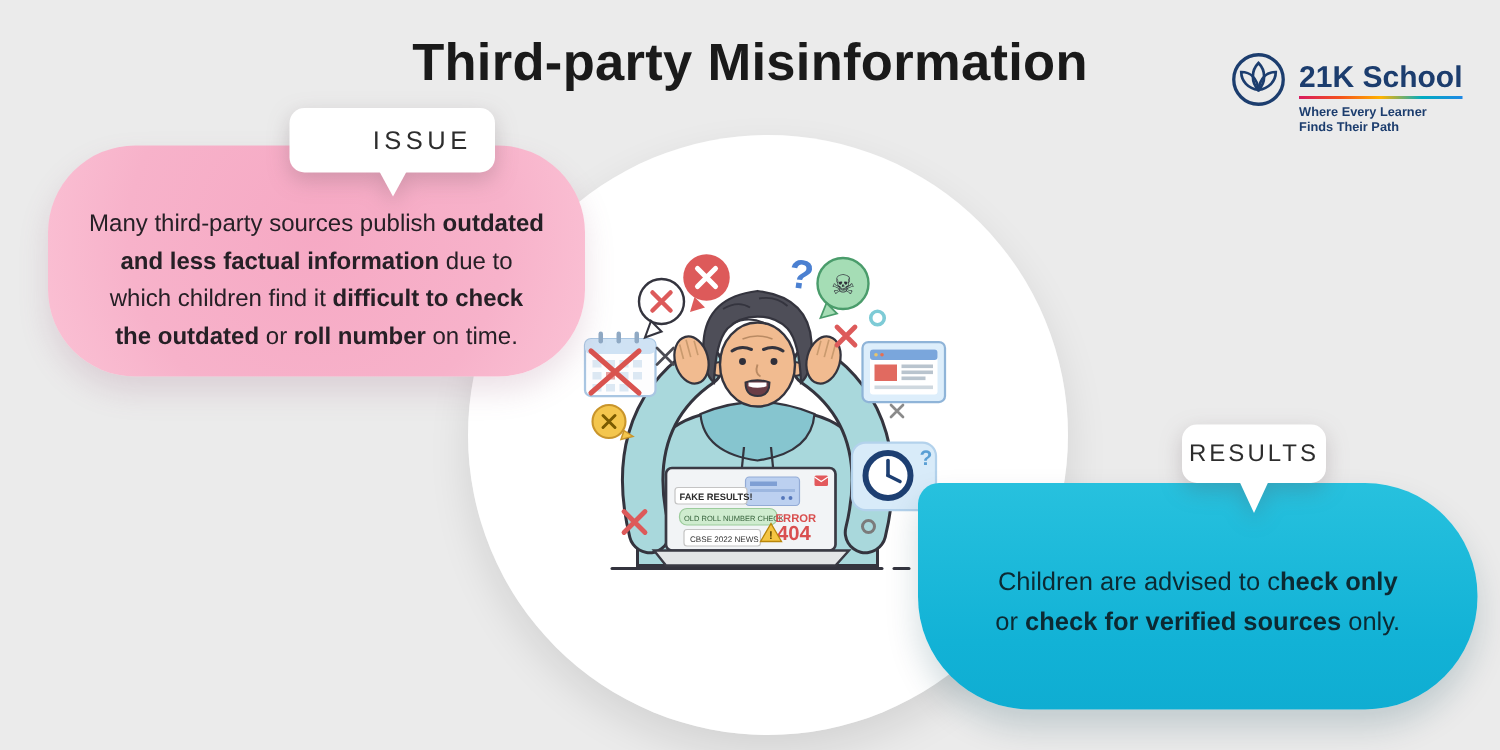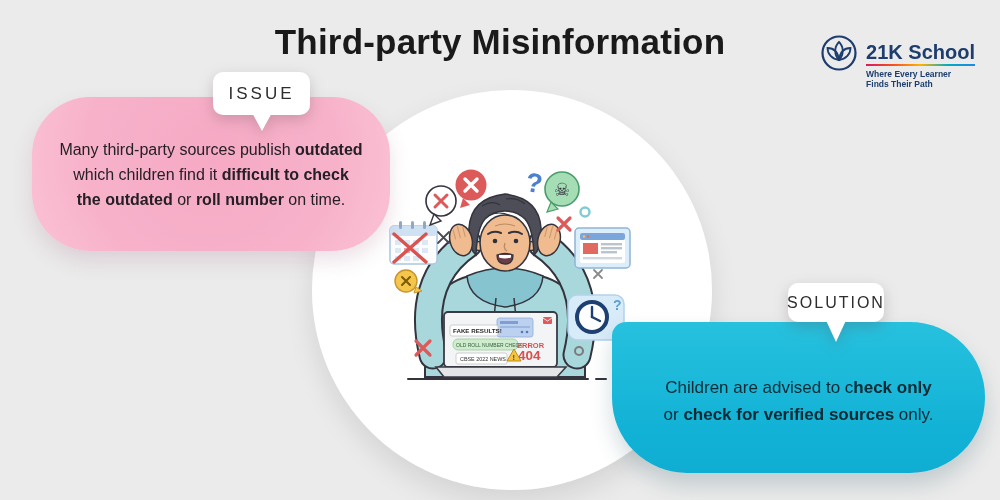--- a/index.html
+++ b/index.html
@@ -48,21 +48,21 @@
     font-size:17px;line-height:27px;color:#0c2a33;text-align:center;
   }
   
   .tag{position:absolute;z-index:4;display:flex;flex-direction:column;align-items:center;
        filter:drop-shadow(0 5px 7px rgba(90,70,80,.25));}
   .tag-box{background:#fff;border-radius:10px;display:flex;align-items:center;justify-content:center;
        font-size:17px;letter-spacing:3px;color:#2d2d2d;}
   .tag-tail{width:0;height:0;border-left:12px solid transparent;border-right:12px solid transparent;
        border-top:22px solid #fff;margin-top:-6px;}
   .issue-tag{left:213px;top:72px;width:97px;}
-  .issue-tag .tag-box{width:97px;height:43px;}
+  .issue-tag .tag-box{width:97px;height:43px;padding-left:40px;}
   .solution-tag{left:788px;top:283px;width:96px;}
   .solution-tag .tag-box{width:96px;height:39px;font-size:16px;letter-spacing:2px;}
   .solution-tag .tag-tail{border-top-width:26px;}
 </style>
 </head>
 <body>
 
 <div class="canvas">
 
   <div class="title">Third-party Misinformation</div>
@@ -224,37 +224,38 @@
       <text x="283" y="150" font-size="14" font-weight="bold" fill="#5a9fd4">?</text>
     </g>
 
     <circle cx="249" cy="191" r="4" fill="none" stroke="#7b7b7b" stroke-width="2"></circle>
     <path d="M86,181 l14,14 M100,181 l-14,14" stroke="#dd5a5a" stroke-width="3.2" stroke-linecap="round"></path>
   </svg>
 
   <div class="bubble issue-bubble">
     <div>
         <div class="tline"><span>Many third-party sources publish </span><span class="b">outdated</span></div>
+        <div class="tline"><span class="b">and less factual information</span><span> due to</span></div>
         <div class="tline"><span>which children find it </span><span class="b">difficult to check</span></div>
         <div class="tline"><span class="b">the outdated</span><span> or </span><span class="b">roll number</span><span> on time.</span></div>
       </div>
   </div>
   <div class="tag issue-tag">
     <div class="tag-box">
         <span>ISSUE</span>
       </div>
     <div class="tag-tail"></div>
   </div>
 
   <div class="bubble solution-bubble">
     <div>
         <div class="tline"><span>Children are advised to c</span><span class="b">heck only</span></div>
         <div class="tline"><span>or </span><span class="b">check for verified sources</span><span> only.</span></div>
       </div>
   </div>
   <div class="tag solution-tag">
     <div class="tag-box">
-        <span>SOLUTION</span>
+        <span>RESULTS</span>
       </div>
     <div class="tag-tail"></div>
   </div>
 
 </div>
 
 </body></html>

